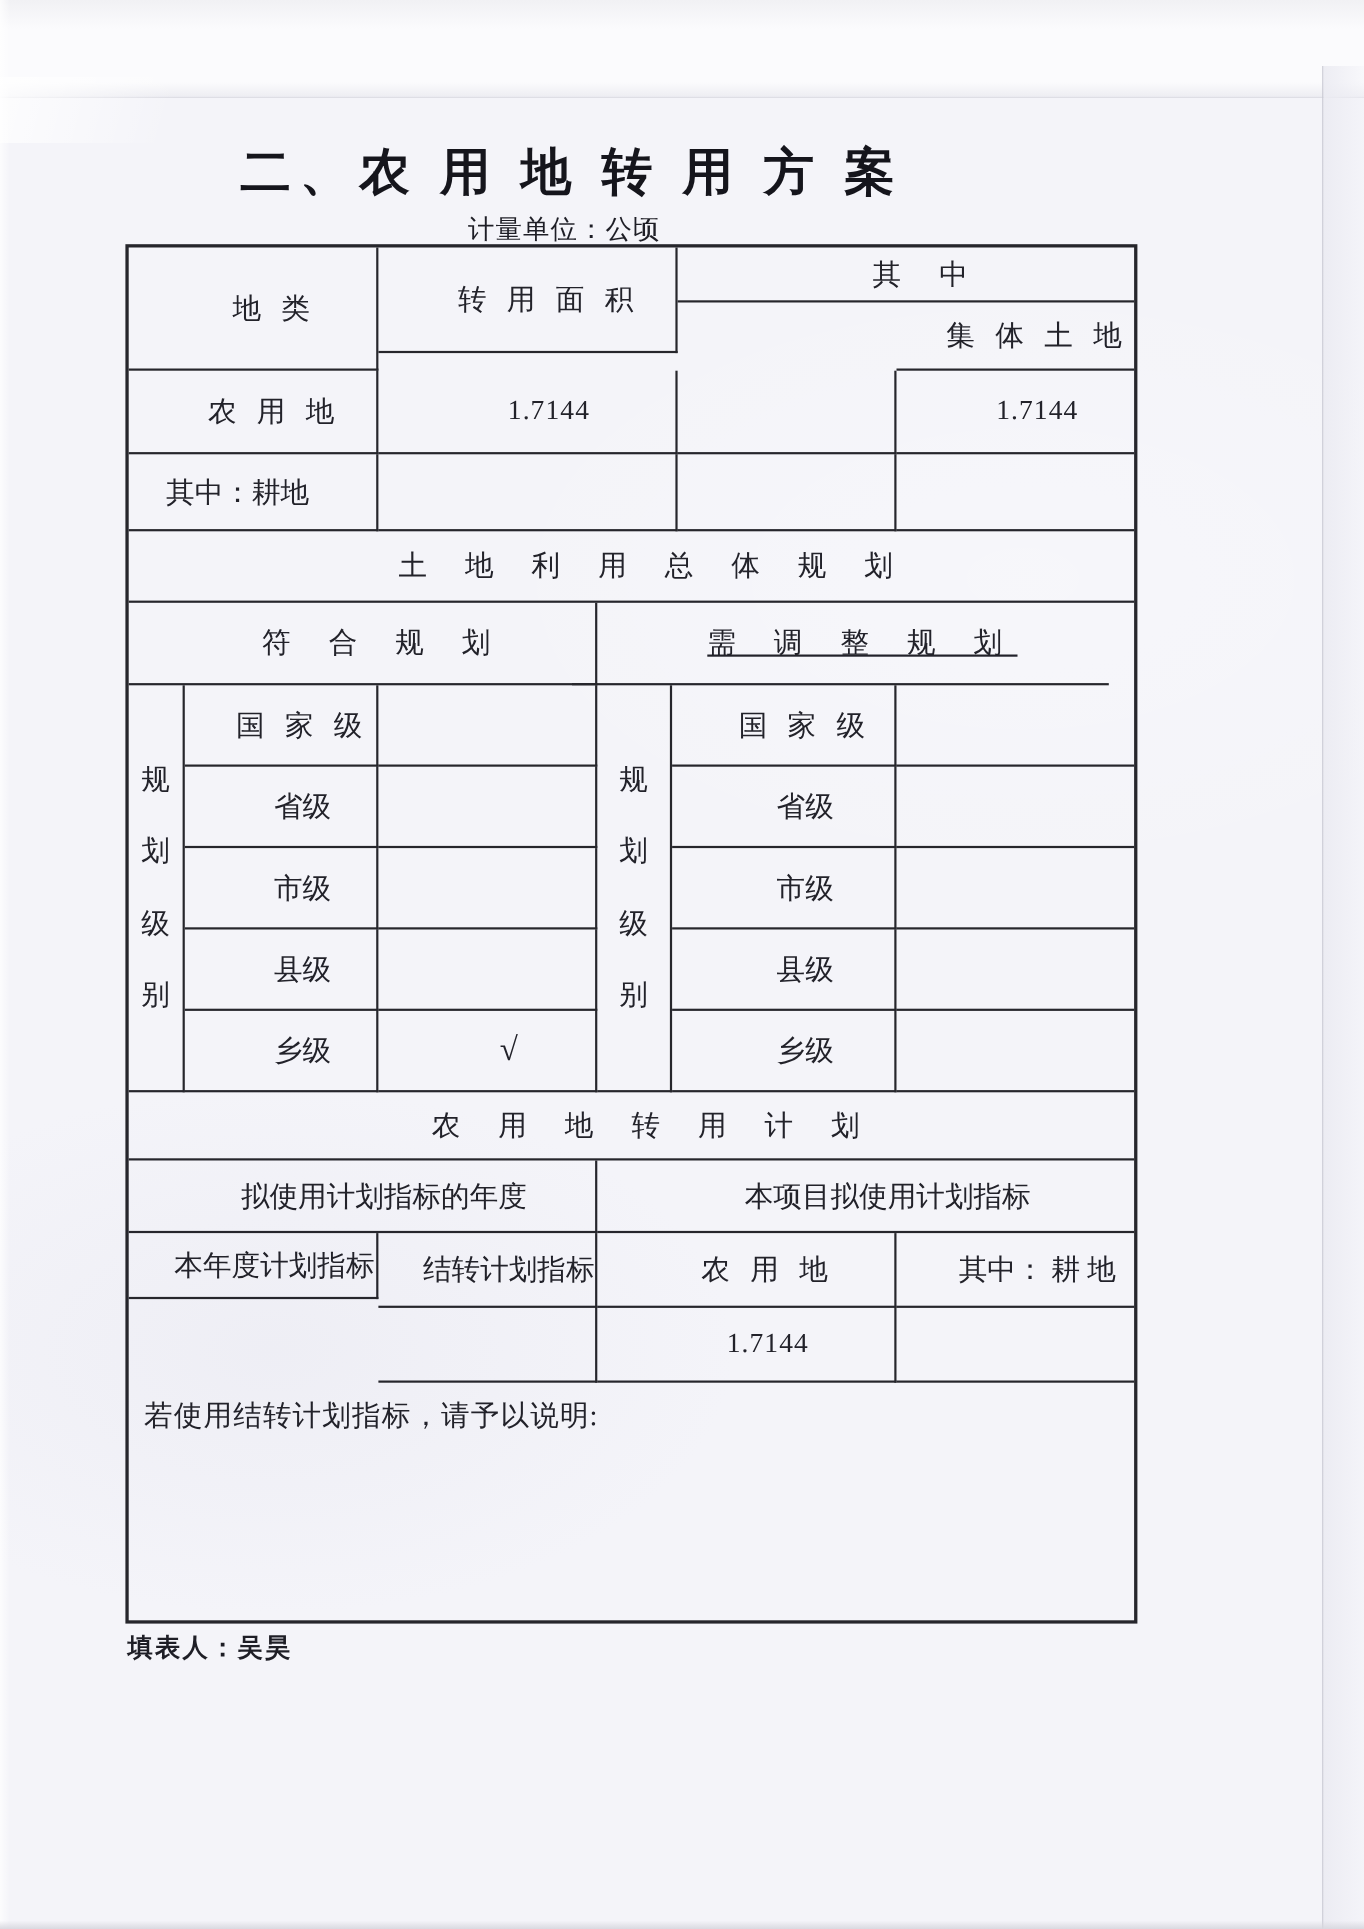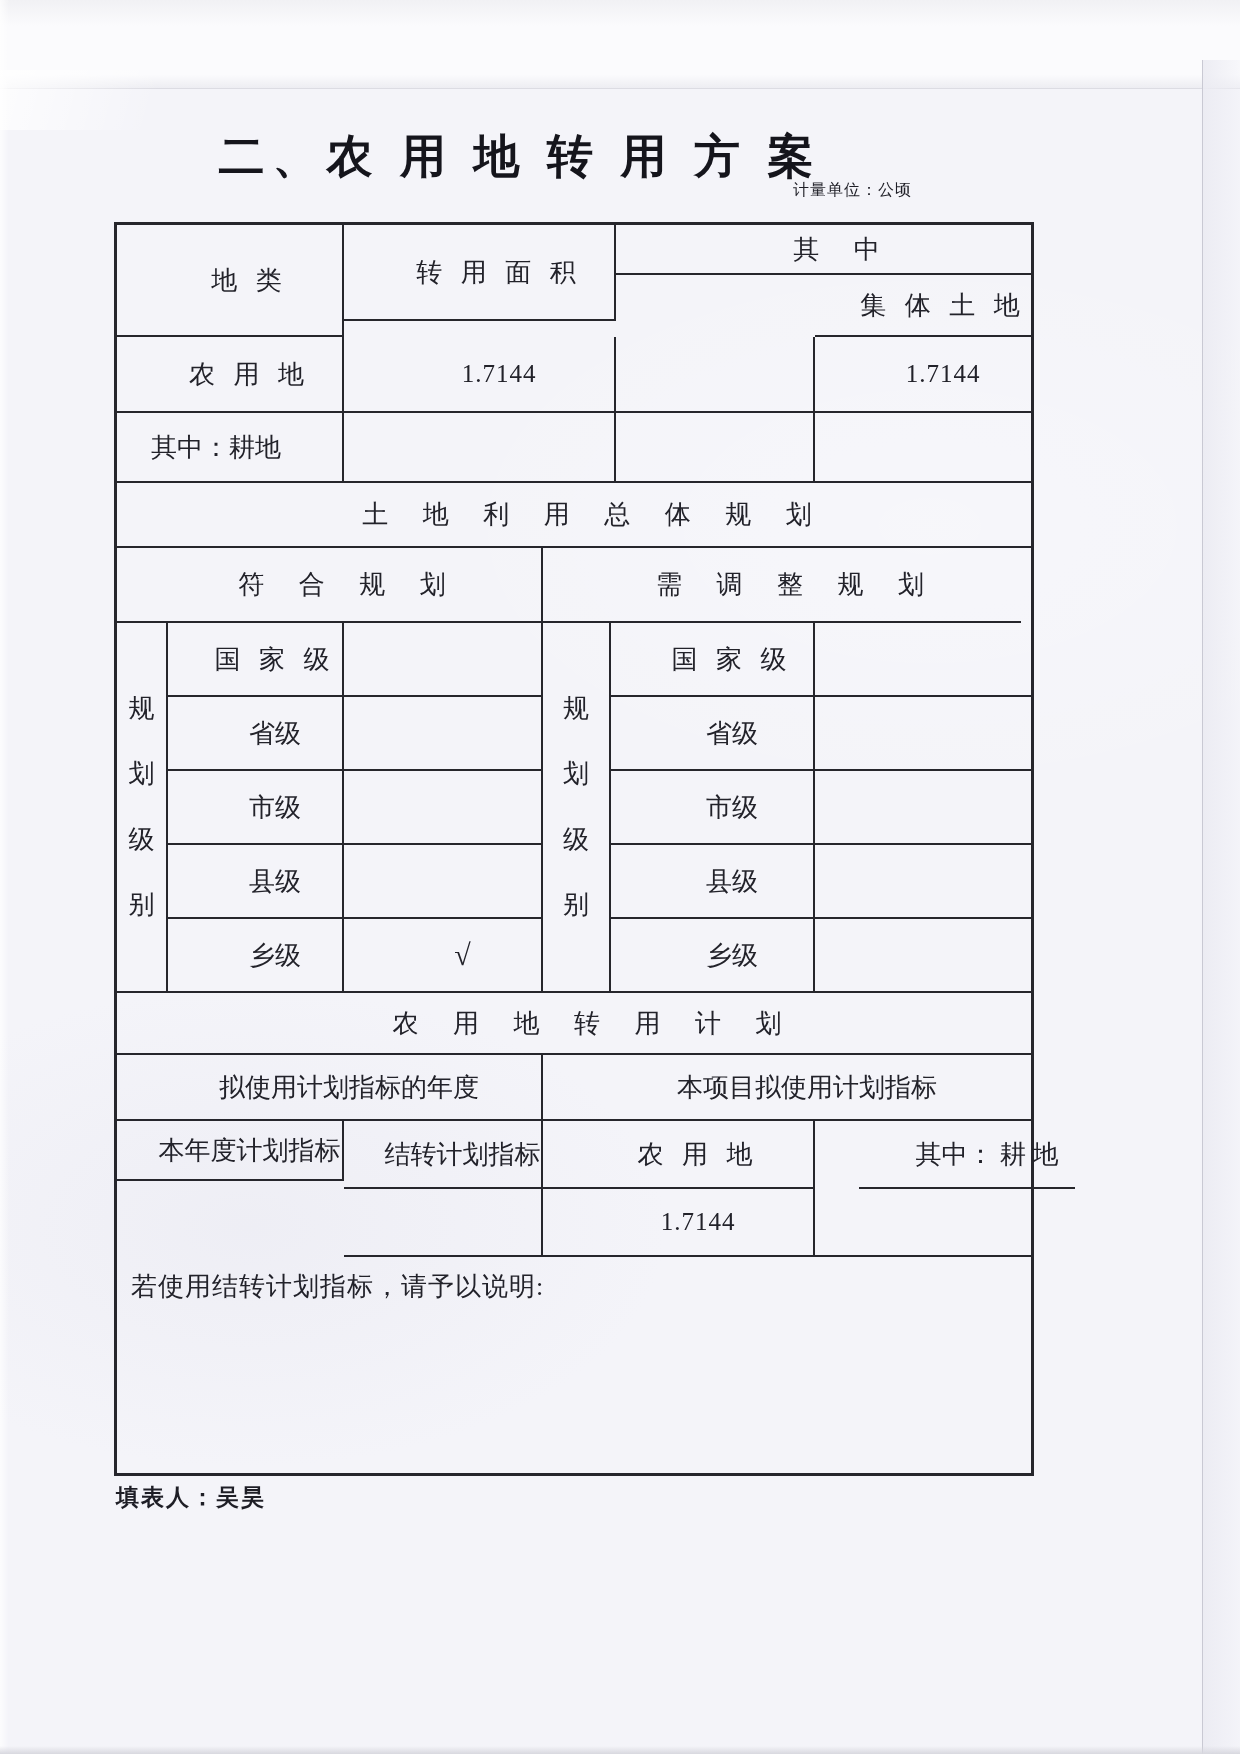--- a/index.html
+++ b/index.html
@@ -44,22 +44,22 @@
     position:absolute;left:0;top:1746px;width:1240px;height:8px;
     background:linear-gradient(to bottom, rgba(213,213,220,.0), #d8d8df);
   }
 
   .doc-title{
     position:absolute;left:150px;top:126px;width:740px;height:62px;
     font-size:46px;font-weight:bold;letter-spacing:8px;
     text-align:center;color:#15151c;white-space:nowrap;
   }
   .unit-note{
-    position:absolute;left:114px;top:180px;width:798px;
-    text-align:right;font-size:16px;color:#1e1e26;letter-spacing:1px;
+    position:absolute;left:114px;top:192px;width:798px;
+    text-align:center;font-size:24px;color:#1e1e26;letter-spacing:1px;
   }
   .filler{
     position:absolute;left:116px;top:1482px;width:500px;
     font-size:23px;font-weight:bold;color:#1e1e26;letter-spacing:2px;
   }
 
   .tbl{
     position:absolute;left:114px;top:222px;width:914px;height:1248px;
     border:3px solid var(--line);
   }
@@ -116,21 +116,21 @@
     <div class="cell no-r num" style="left:698px;top:112px;width:216px;height:76px;">1.7144</div>
 
     <div class="cell left" style="left:0;top:188px;width:227px;height:70px;">其中：耕地</div>
     <div class="cell" style="left:227px;top:188px;width:272px;height:70px;"></div>
     <div class="cell" style="left:499px;top:188px;width:199px;height:70px;"></div>
     <div class="cell no-r" style="left:698px;top:188px;width:216px;height:70px;"></div>
 
     <div class="cell no-r sp-wide" style="left:0;top:258px;width:914px;height:65px;">土 地 利 用 总 体 规 划</div>
 
     <div class="cell sp-wide" style="left:0;top:323px;width:426px;height:75px;">符 合 规 划</div>
-    <div class="cell no-r sp-wide" style="left:416px;top:323px;width:488px;height:75px;">需 调 整 规 划</div>
+    <div class="cell no-r sp-wide" style="left:403px;top:323px;width:488px;height:75px;text-decoration:underline;">需 调 整 规 划</div>
 
     <div class="cell vlabel" style="left:0;top:398px;width:51px;height:370px;">
       <span>规</span>
       <span>划</span>
       <span>级</span>
       <span>别</span>
     </div>
     <div class="cell sp" style="left:51px;top:398px;width:176px;height:74px;">国 家 级</div>
     <div class="cell" style="left:227px;top:398px;width:199px;height:74px;"></div>
     <div class="cell" style="left:51px;top:472px;width:176px;height:74px;">省级</div>
@@ -160,21 +160,21 @@
     <div class="cell no-r" style="left:698px;top:694px;width:216px;height:74px;"></div>
 
     <div class="cell no-r sp-wide" style="left:0;top:768px;width:914px;height:62px;">农 用 地 转 用 计 划</div>
 
     <div class="cell" style="left:0;top:830px;width:426px;height:66px;">拟使用计划指标的年度</div>
     <div class="cell no-r" style="left:426px;top:830px;width:488px;height:66px;">本项目拟使用计划指标</div>
 
     <div class="cell" style="left:0;top:896px;width:227px;height:60px;">本年度计划指标</div>
     <div class="cell" style="left:227px;top:896px;width:199px;height:68px;">结转计划指标</div>
     <div class="cell sp" style="left:426px;top:896px;width:272px;height:68px;">农 用 地</div>
-    <div class="cell no-r" style="left:698px;top:896px;width:216px;height:68px;margin-left:44px;">其中： 耕 地</div>
+    <div class="cell no-r" style="left:698px;top:896px;width:216px;height:68px;">其中： 耕 地</div>
 
     <div class="cell" style="left:227px;top:964px;width:199px;height:68px;"></div>
     <div class="cell num" style="left:426px;top:964px;width:272px;height:68px;">1.7144</div>
     <div class="cell no-r" style="left:698px;top:964px;width:216px;height:68px;"></div>
 
     <div class="cell no-r no-b note-cell" style="left:0;top:1032px;width:914px;height:216px;">若使用结转计划指标，请予以说明:</div>
   </div>
 
   <div class="filler">填表人：吴昊</div>
 

